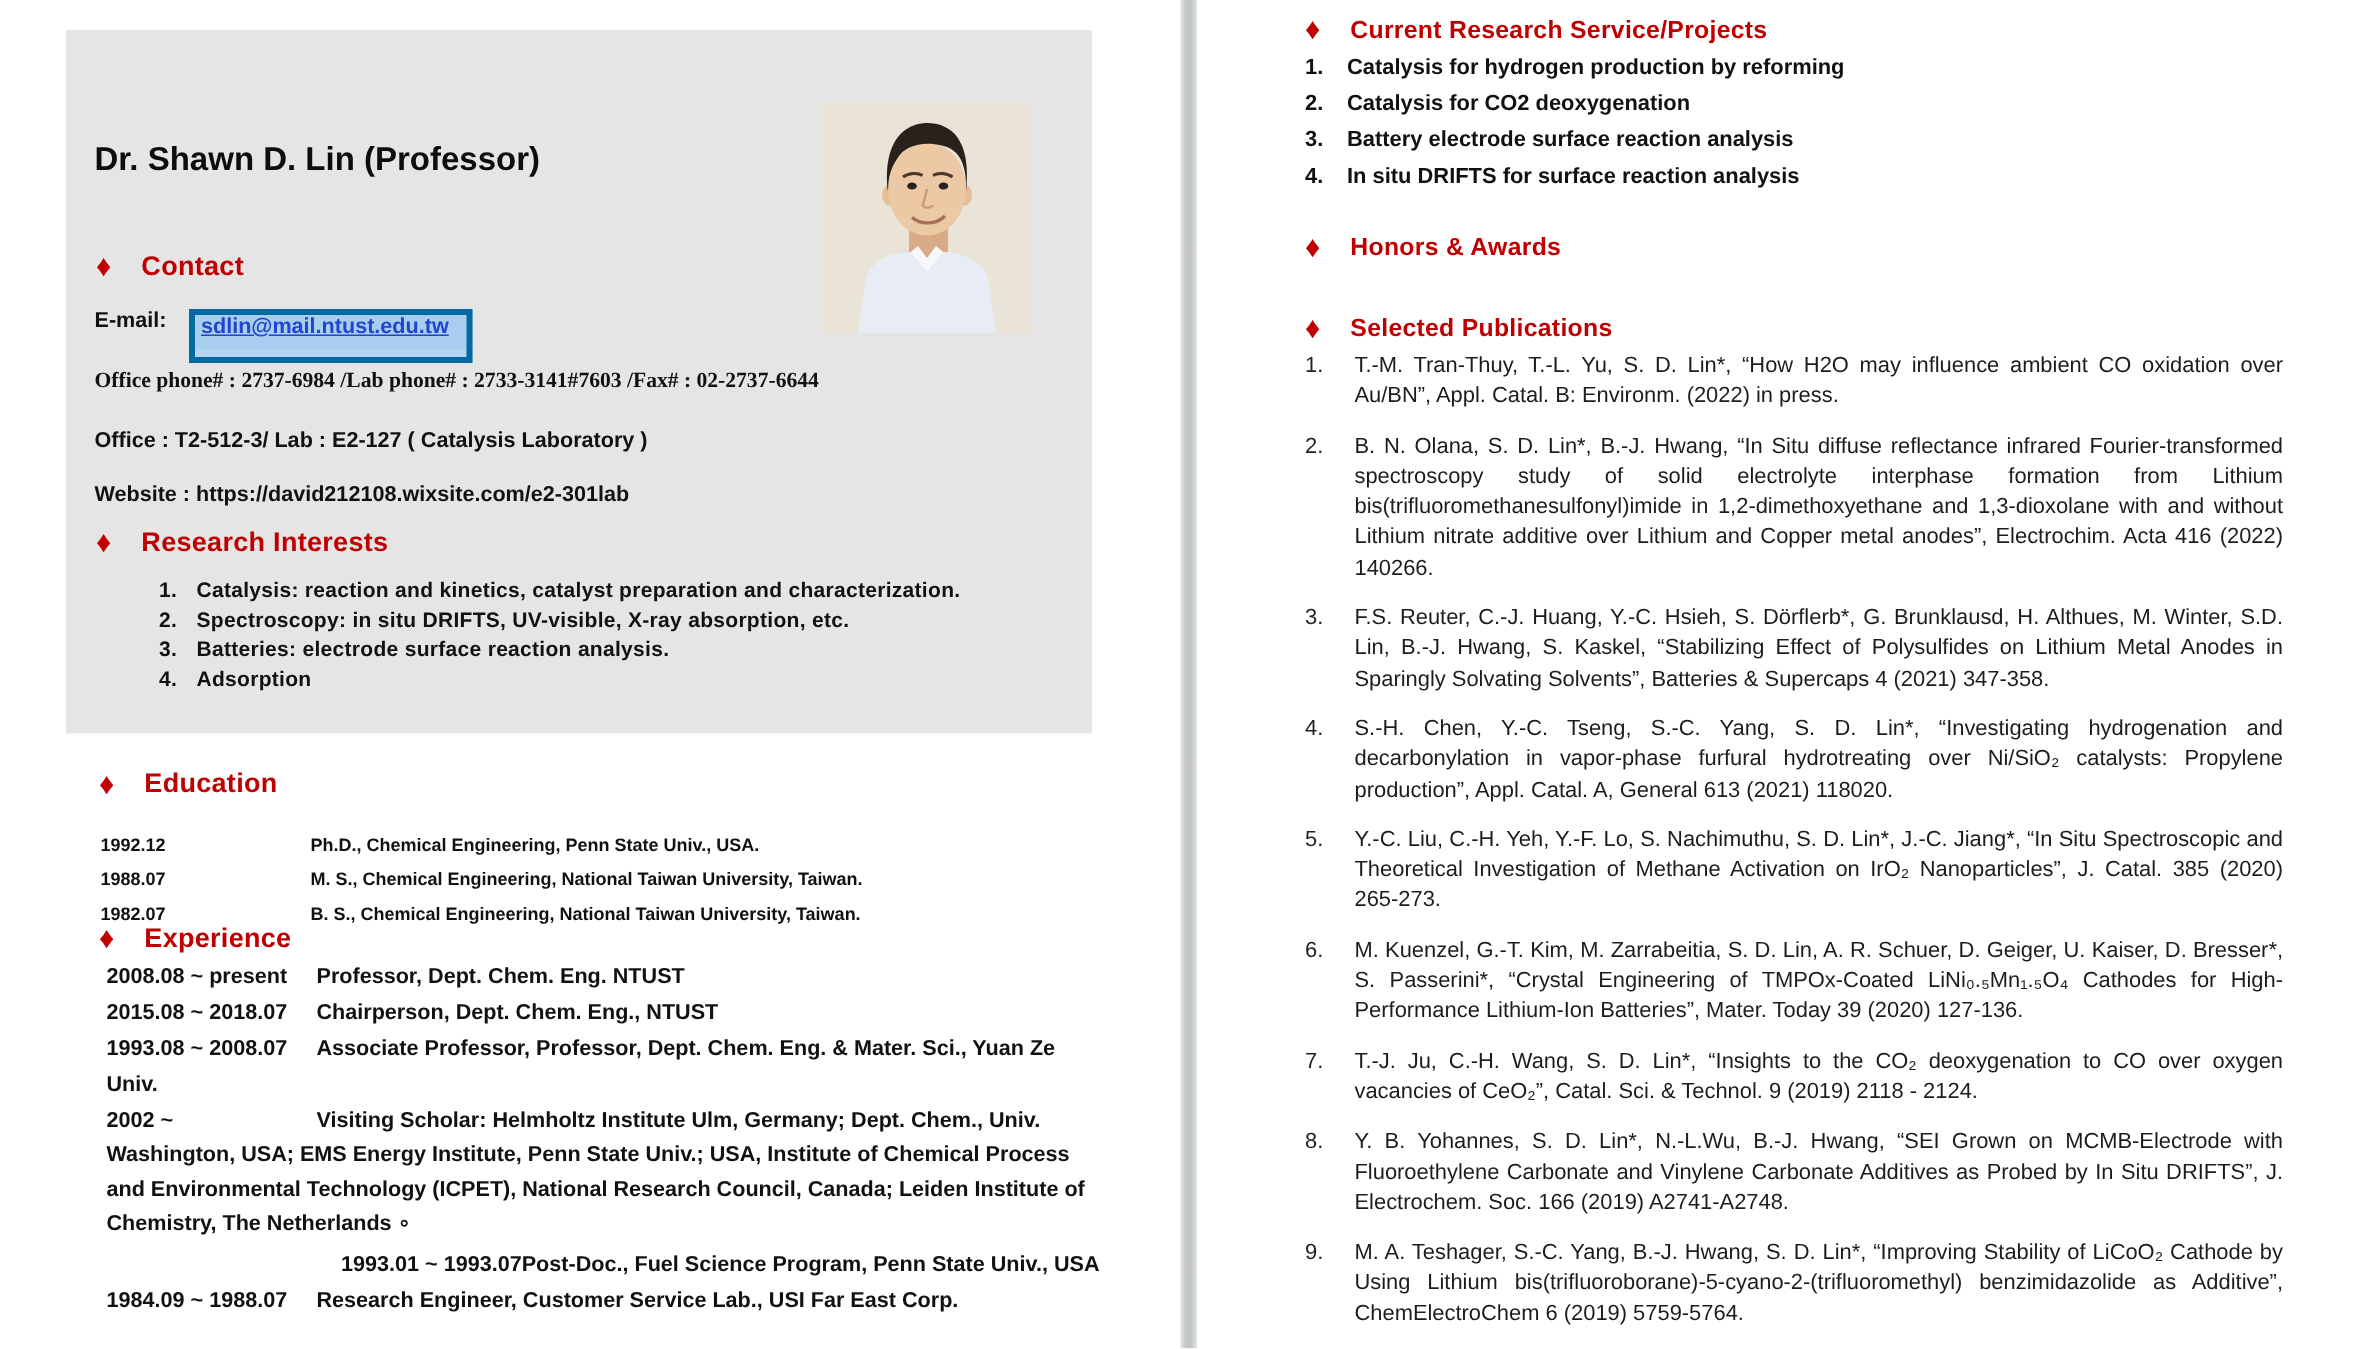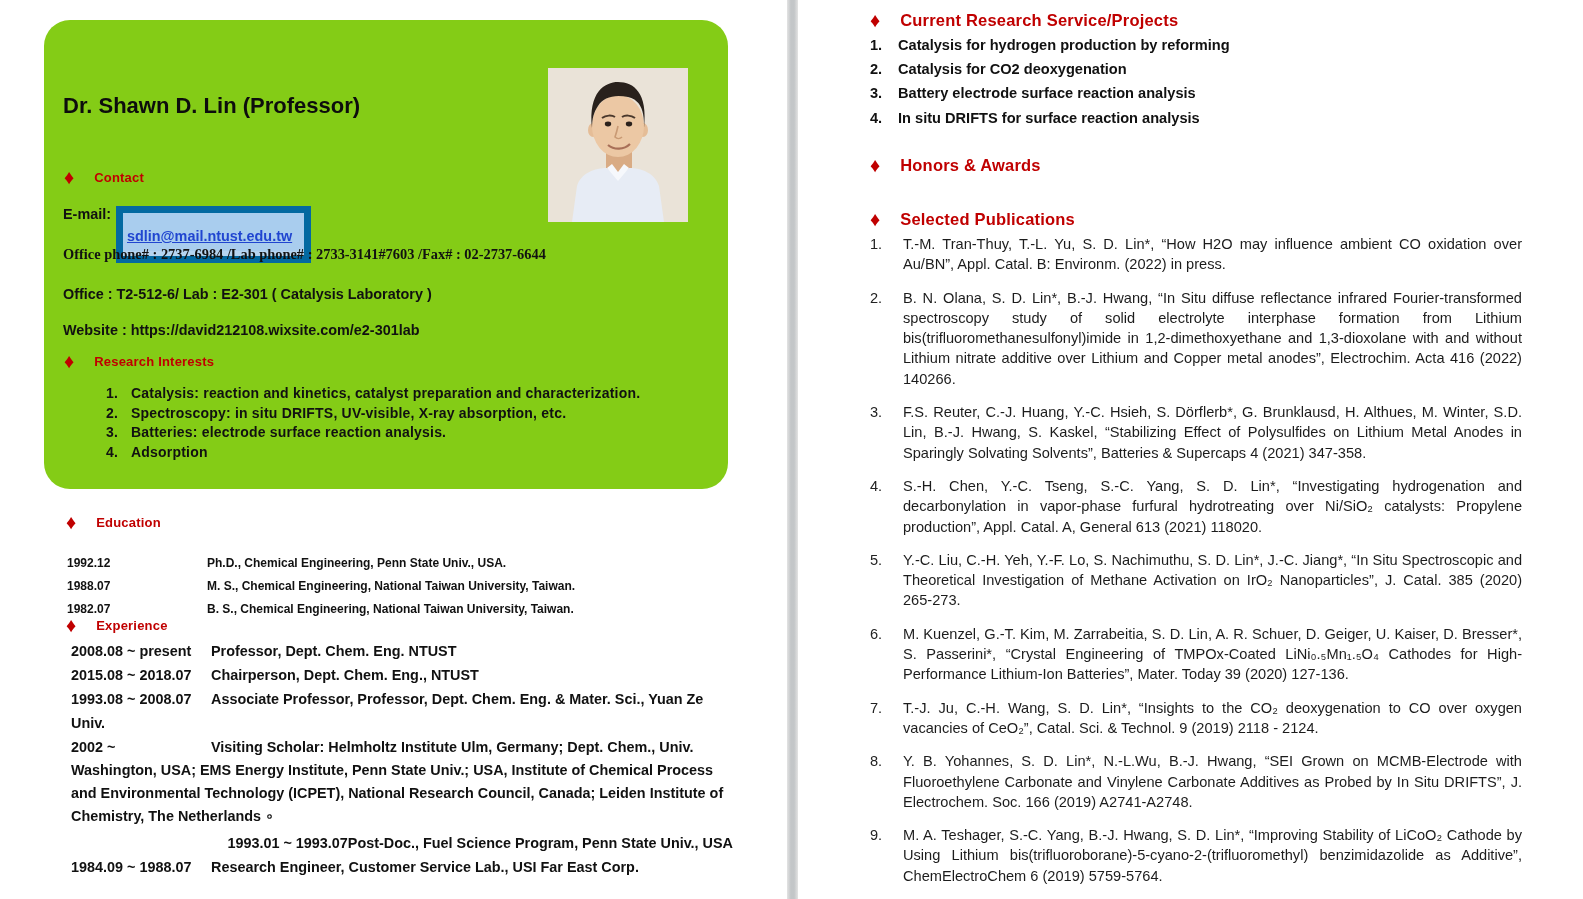--- a/index.html
+++ b/index.html
@@ -2,36 +2,36 @@
 <html><head>
 <meta charset="utf-8">
 <style>
   html,body{margin:0;padding:0;background:#ffffff;}
   body{font-family:"Liberation Sans","DejaVu Sans",sans-serif;color:#111;}
   .screen{position:relative;width:1583px;height:899px;background:#ffffff;overflow:hidden;}
 
   
   .head{display:flex;align-items:center;}
   .diamond{color:#c00000;font-size:20px;line-height:1;margin-right:20px;flex:none;}
-  .head-label{color:#c00000;font-weight:bold;font-size:13px;letter-spacing:.2px;}
+  .head-label{color:#c00000;font-weight:bold;font-size:18px;letter-spacing:.2px;}
 
   
   .left-page{position:absolute;left:0;top:0;width:787px;height:899px;}
-  .blue-card{position:absolute;left:44px;top:20px;width:684px;height:469px;background:#84cc16;border-radius:26px;}
+  .blue-card{position:absolute;left:44px;top:20px;width:684px;height:469px;background:#e5e5e5;}
   .name{position:absolute;left:19px;top:73px;font-size:22px;font-weight:700;color:#0d0d0d;}
   .photo{position:absolute;left:504px;top:48px;width:140px;height:154px;}
   .card-contact-head{position:absolute;left:20px;top:147px;}
   .card-ri-head{position:absolute;left:20px;top:331px;}
   .bold-line{position:absolute;left:19px;font-size:14.4px;font-weight:700;white-space:nowrap;}
   .email-line{top:186px;}
   .phone-line{top:226px;font-family:Liberation Serif, serif;}
   .office-line{top:266px;}
   .website-line{top:302px;}
-  .email-box{display:inline-block;border:7px solid #0369a1;background:#a9cdee;
-             padding:15px 12px 12px 4px;margin-left:5px;vertical-align:top;
+  .email-box{display:inline-block;border:4px solid #0369a1;background:#a9cdee;
+             padding:0 12px 12px 4px;margin-left:15px;vertical-align:top;
              box-shadow:inset 0 -5px 0 rgba(255,255,255,.14);}
   a.email-link{color:#2045d0;font-weight:700;text-decoration:underline;font-size:14.4px;cursor:pointer;}
   .ri-list{position:absolute;left:62px;top:365px;}
   .ri-row{display:flex;height:19.6px;font-size:14px;font-weight:700;letter-spacing:.2px;white-space:nowrap;}
   .ri-num{width:25px;flex:none;}
 
   .edu-head{position:absolute;left:66px;top:512px;}
   .edu-rows{position:absolute;left:67px;top:552px;width:680px;}
   .edu-row{line-height:23px;font-size:12px;font-weight:700;white-space:nowrap;}
   .col{display:inline-block;width:140px;}
@@ -90,21 +90,21 @@
       <div class="head card-contact-head">
         <span class="diamond">♦</span>
         <span class="head-label">Contact</span>
       </div>
 
       <div class="bold-line email-line">
         <span>E-mail:</span><span class="email-box"><a class="email-link">sdlin@mail.ntust.edu.tw</a></span>
       </div>
 
       <div class="bold-line phone-line">Office phone# : 2737-6984 /Lab phone# : 2733-3141#7603 /Fax# : 02-2737-6644</div>
-      <div class="bold-line office-line">Office : T2-512-6/ Lab : E2-301 ( Catalysis Laboratory )</div>
+      <div class="bold-line office-line">Office : T2-512-3/ Lab : E2-127 ( Catalysis Laboratory )</div>
       <div class="bold-line website-line">Website : https://david212108.wixsite.com/e2-301lab</div>
 
       <div class="head card-ri-head">
         <span class="diamond">♦</span>
         <span class="head-label">Research Interests</span>
       </div>
 
       <div class="ri-list">
         <div class="ri-row">
             <span class="ri-num">1.</span>

